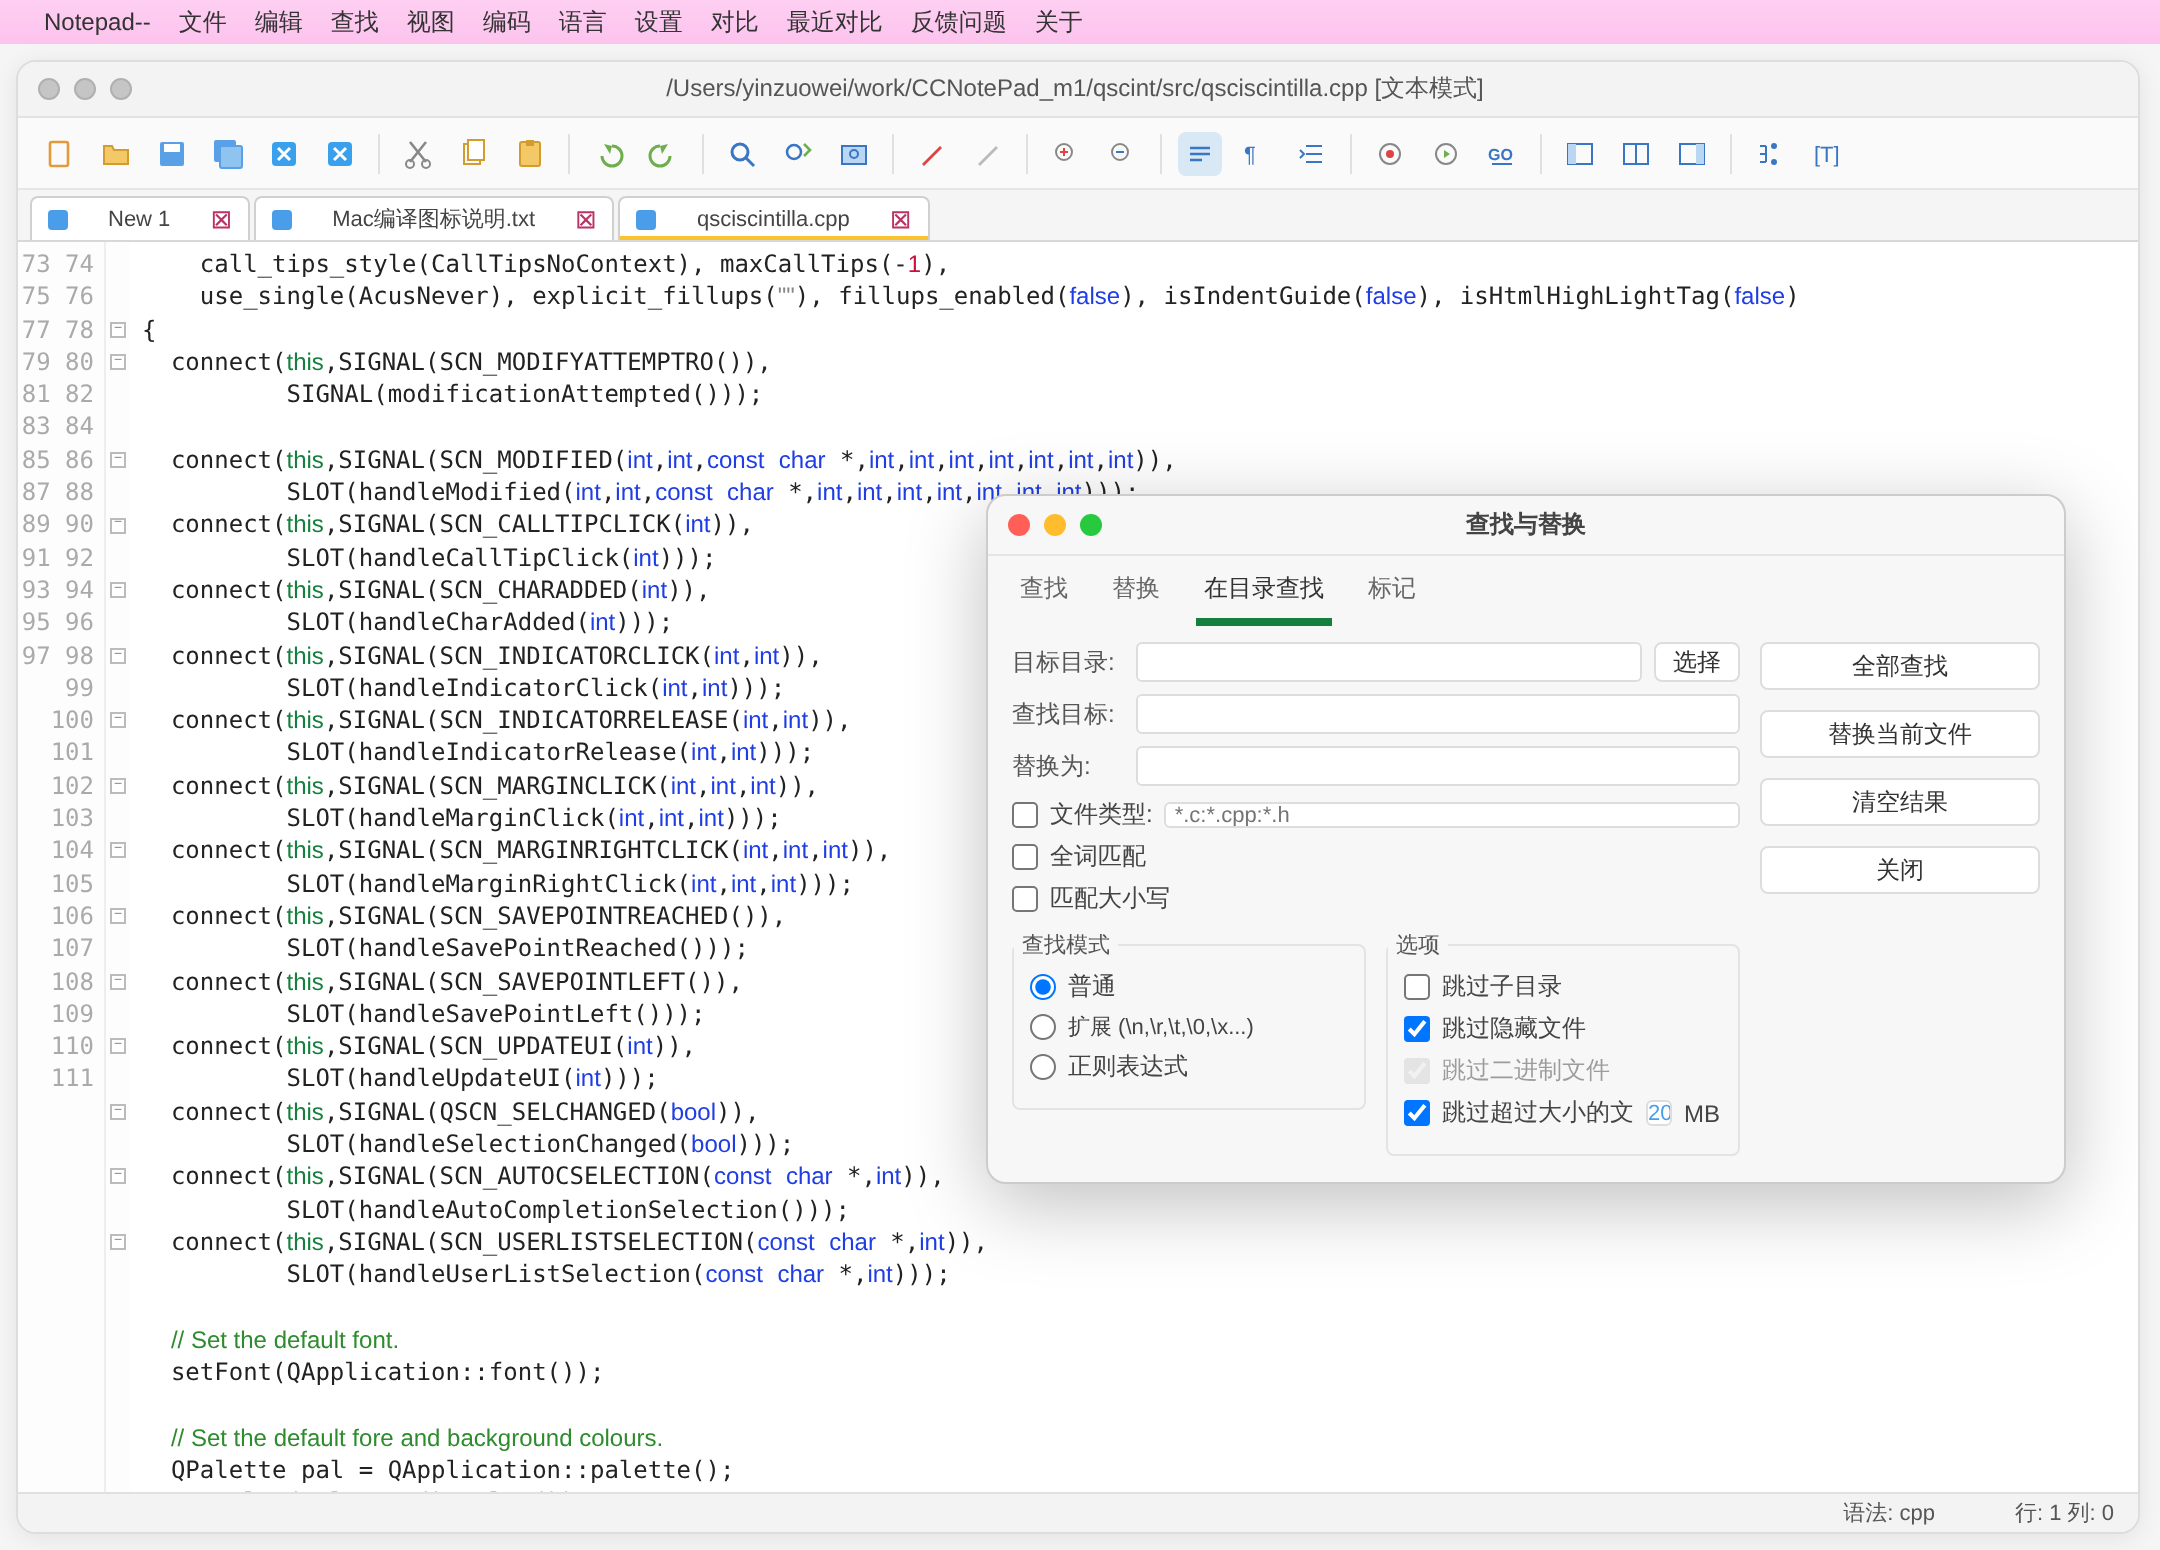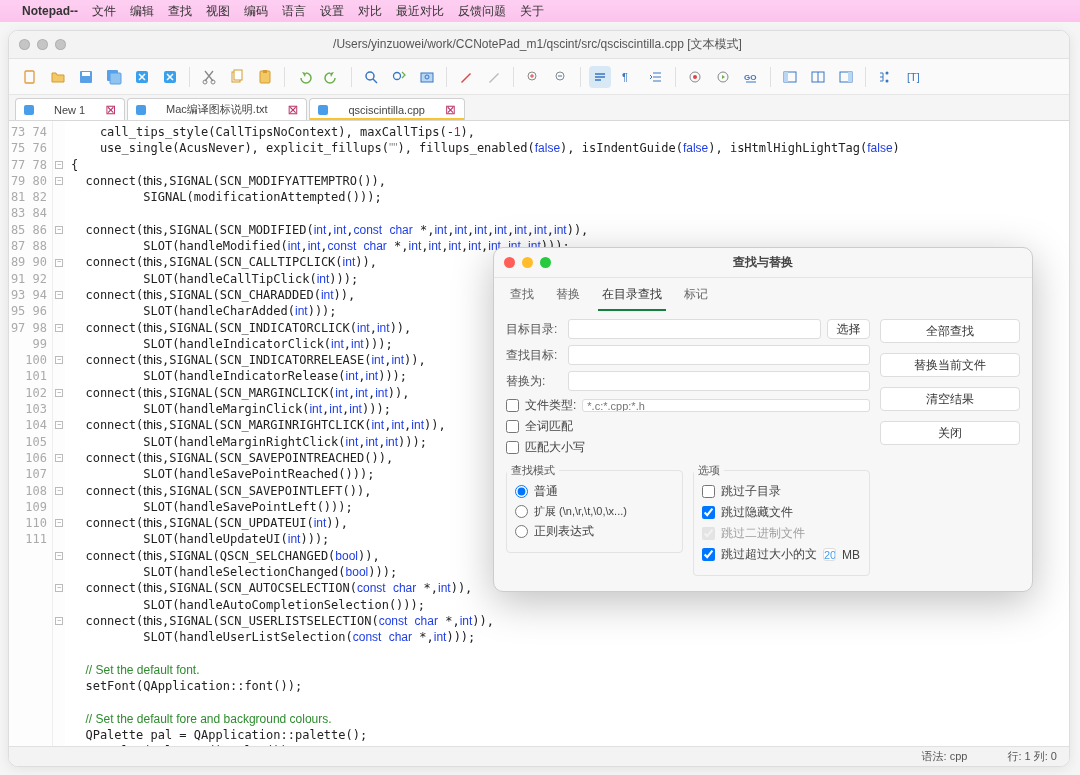--- a/index.html
+++ b/index.html
@@ -1,19 +1,19 @@
 <!DOCTYPE html>
 <html><head>
 <meta charset="utf-8">
 <style>
 * { margin:0; padding:0; box-sizing:border-box; font-family:-apple-system,"Helvetica Neue",sans-serif; }
 body { width:1080px; height:775px; background:#f5f5f5; overflow:hidden; font-size:12px; }
 .menubar { height:22px; background:linear-gradient(#fecff2,#fcc3ed); display:flex; align-items:center; padding:0 8px; gap:14px; font-size:12px; color:#333; }
 .menubar .apple { font-size:13px; }
-.menubar .appname { font-weight:bold; }
+.menubar .appname { font-weight:normal; }
 .menubar span { cursor:default; }
 .window { position:absolute; top:30px; left:8px; right:10px; bottom:8px; background:#fff; border-radius:10px; border:1px solid #ddd; box-shadow:0 2px 12px rgba(0,0,0,.08); display:flex; flex-direction:column; overflow:hidden; }
 .titlebar { height:28px; background:#f3f3f3; display:flex; align-items:center; border-bottom:1px solid #e2e2e2; position:relative; }
 .traffic { display:flex; gap:7px; padding:0 10px; }
 .dot { width:11px; height:11px; border-radius:50%; border:1px solid rgba(0,0,0,.1); }
 .dot.r{background:#c5c5c5}.dot.y{background:#c5c5c5}.dot.g{background:#c5c5c5}
 .titlebar .title { position:absolute; left:0; right:3px; text-align:center; font-size:12px; color:#555; pointer-events:none; }
 .toolbar { height:36px; background:#fafafa; display:flex; align-items:center; gap:6px; padding:0 10px; border-bottom:1px solid #e6e6e6; }
 .tbtn { width:22px; height:22px; display:flex; align-items:center; justify-content:center; border-radius:4px; }
 .tbtn svg { width:16px; height:16px; }
@@ -23,30 +23,30 @@
 .tab.active { background:#fff; box-shadow:0 -2px 0 #f9c430 inset; }
 .tab .ficon{width:10px;height:10px;border-radius:2px;}
 .tab .fblue{background:#4a9de8}.tab .fgreen{background:#4a9de8}
 .tab .close { color:#b36; font-size:13px; }
 .editor { flex:1; display:flex; overflow:hidden; background:#fff; position:relative; }
 .gutter { width:44px; background:#fdfdfd; text-align:right; padding:3px 5px 3px 0; color:#aaa; font:12px Menlo,Consolas,monospace; line-height:16.3px; border-right:1px solid #eee;}
 .fold { width:12px; background:#fdfdfd; padding:3px 0; font:10px Menlo; color:#aaa; line-height:16.3px;}
 .fold div{height:16.3px;display:flex;align-items:center;justify-content:center;}
 .fb{width:8px;height:8px;border:1px solid #bbb;display:flex;align-items:center;justify-content:center;font-size:7px;color:#888;background:#fff;}
 .code { flex:1; padding:3px 6px; font:12px Menlo,Consolas,monospace; line-height:16.3px; white-space:pre; color:#222; overflow:hidden;}
-.k-blue{color:#1f3de4}.k-purple{color:#000000}.k-red{color:#c8103a}.k-green{color:#2e8b2e}.k-str{color:#888}
+.k-blue{color:#1f3de4}.k-purple{color:#15803d}.k-red{color:#c8103a}.k-green{color:#2e8b2e}.k-str{color:#888}
 .statusbar { height:20px; background:#f3f3f3; border-top:1px solid #e0e0e0; display:flex; align-items:center; justify-content:flex-end; padding:0 12px; gap:40px; font-size:11px; color:#555; }
 .dialog { position:absolute; top:247px; left:493px; width:540px; height:345px; background:#f7f7f7; border:1px solid #ccc; border-radius:10px; box-shadow:0 10px 40px rgba(0,0,0,.25); display:flex; flex-direction:column; }
 .dialog .dtitle { height:30px; display:flex; align-items:center; border-bottom:1px solid #e5e5e5; position:relative;font-weight:bold; }
 .dialog .dtraffic{display:flex;gap:7px;padding:0 10px}
 .ddot{width:11px;height:11px;border-radius:50%}.ddr{background:#ff5f56}.ddy{background:#ffbd2e}.ddg{background:#27c93f}
 .dialog .dtitle .dtt{position:absolute;left:0;right:0;text-align:center;font-size:12px;color:#444}
 .dtabs { display:flex; padding:4px 12px 0; gap:14px; font-size:12px; color:#666; }
 .dtab { padding:4px 4px 6px; cursor:default; }
-.dtab.active { color:#333; border-bottom:2px solid #15803d; }
+.dtab.active { color:#333; border-bottom:4px solid #15803d; }
 .dbody { flex:1; padding:8px 12px; display:flex; gap:10px; font-size:12px; color:#444; }
 .dleft { flex:1; }
 .dright { width:140px; display:flex; flex-direction:column; gap:10px; }
 .drow { display:flex; align-items:center; margin-bottom:6px; gap:6px; }
 .drow label{width:56px;color:#555}
 .dinput { flex:1; height:20px; border:1px solid #ddd; background:#fff; border-radius:3px; padding:0 4px; font-size:11px; color:#aaa; }
 .dbtn { height:24px; border:1px solid #ddd; background:#fff; border-radius:4px; font-size:12px; color:#333; display:flex; align-items:center; justify-content:center; }
 .dbtn.small{width:43px;height:20px}
 .dcheck { display:flex; align-items:center; gap:6px; margin:4px 0; }
 .dcheck input{width:13px;height:13px}

